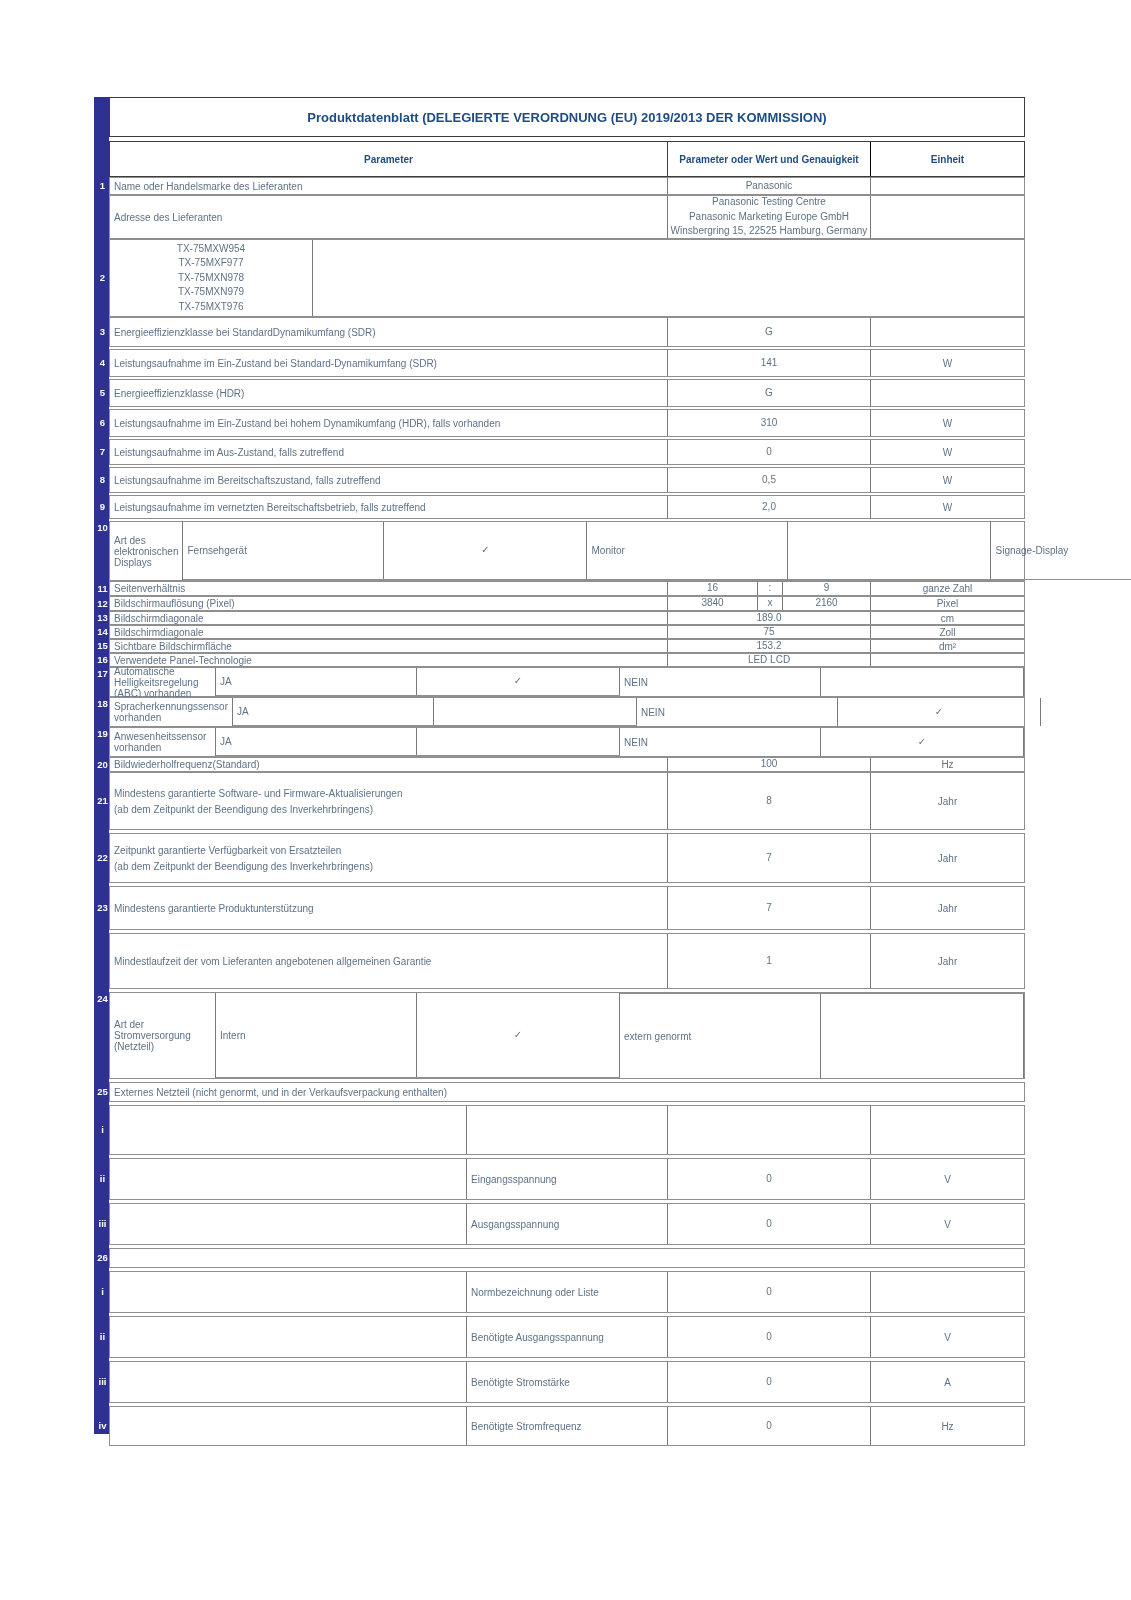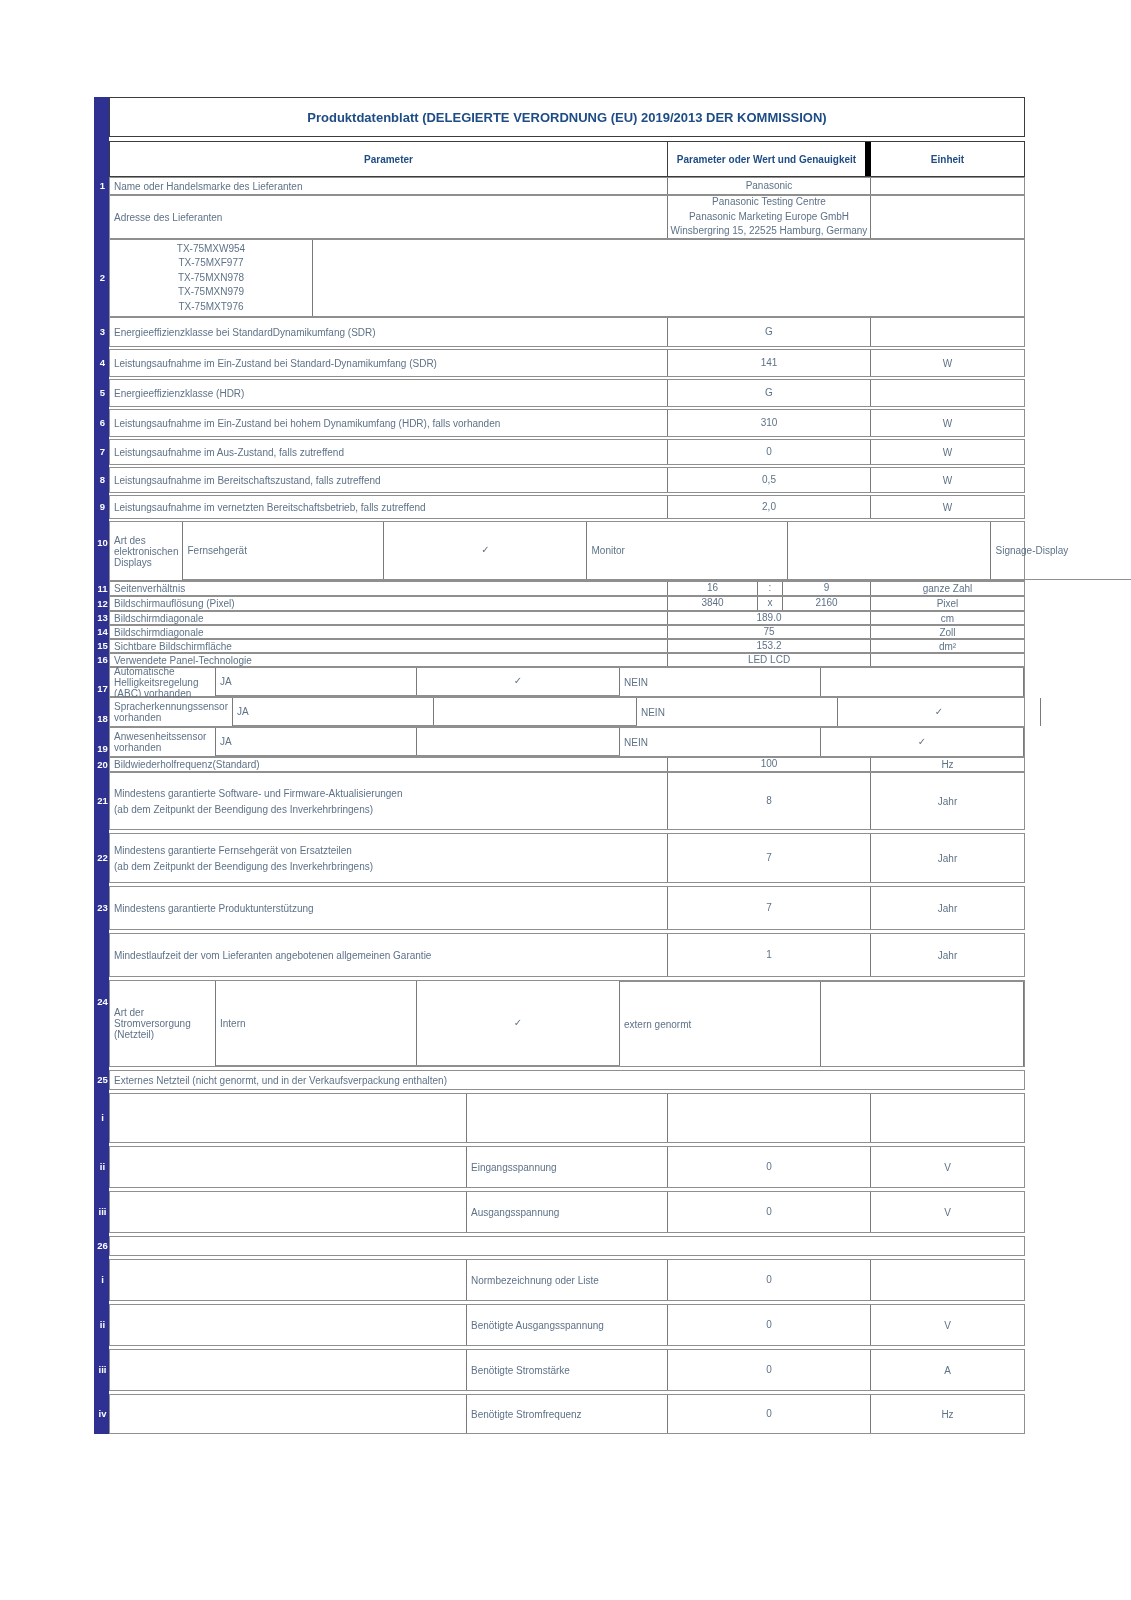--- a/index.html
+++ b/index.html
@@ -20,37 +20,37 @@
     height:40px; border:1px solid #3c3c3c; margin-bottom:4px;
     display:flex; align-items:center; justify-content:center;
     font-weight:bold; font-size:13px; color:#1e4c85;
   }
   .headrow {
     height:36px; border:1px solid #3c3c3c; display:flex;
     font-weight:bold; font-size:10px; color:#1e4c85;
   }
   .headrow > div { display:flex; align-items:center; justify-content:center; }
   .h-param { width:558px; border-right:1px solid #3c3c3c; }
-  .h-value { width:203px; border-right:6px solid #000000; }
+  .h-value { width:203px; border-right:1px solid #000000; }
   .h-unit  { flex:1; }
 
   .row {
     position:relative; display:flex; align-items:stretch;
     border:1px solid #8f8f8f; font-size:10px; color:#5e7287;
     background:#fff;
   }
   .gap2 { margin-bottom:2px; }
   .gap3 { margin-bottom:3px; }
 
   .num {
     position:absolute; left:-15px; top:50%; transform:translateY(-50%);
     width:15px; text-align:center; color:#ffffff; font-weight:bold;
     font-size:9.5px; line-height:1;
   }
-  .num-top { top:16px; transform:none; }
+  .num-top { top:1px; transform:none; }
 
   .c-label { width:558px; border-right:1px solid #7a7a7a; display:flex; flex-direction:column; justify-content:center; padding:1px 4px; }
   .c-value { width:203px; border-right:1px solid #7a7a7a; display:flex; flex-direction:column; align-items:center; justify-content:center; text-align:right; line-height:1.45; }
   .c-unit  { flex:1; display:flex; align-items:center; justify-content:center; text-align:center; }
   .c-full  { flex:1; display:flex; align-items:center; padding:1px 4px; }
 
   .c-group { width:357px; border-right:1px solid #7a7a7a; display:flex; align-items:center; padding:1px 4px; }
   .c-left  { width:357px; border-right:1px solid #7a7a7a; }
   .c-sub   { width:201px; border-right:1px solid #7a7a7a; display:flex; align-items:center; padding:1px 4px; }
 
@@ -291,33 +291,33 @@
       <div class="c-label">
         <div>Mindestens garantierte Software- und Firmware-Aktualisierungen</div>
         <div class="line2">(ab dem Zeitpunkt der Beendigung des Inverkehrbringens)</div>
       </div>
       <div class="c-value">8</div>
       <div class="c-unit">Jahr</div>
     </div>
     <div class="row gap3" style="height:50px">
       <span class="num">22</span>
       <div class="c-label">
-        <div>Mindestens garantierte Fernsehgerät von Ersatzteilen</div>
+        <div>Zeitpunkt garantierte Verfügbarkeit von Ersatzteilen</div>
         <div class="line2">(ab dem Zeitpunkt der Beendigung des Inverkehrbringens)</div>
       </div>
       <div class="c-value">7</div>
       <div class="c-unit">Jahr</div>
     </div>
     <div class="row gap3" style="height:44px">
       <span class="num">23</span>
       <div class="c-label">Mindestens garantierte Produktunterstützung</div>
       <div class="c-value">7</div>
       <div class="c-unit">Jahr</div>
     </div>
-    <div class="row gap3" style="height:44px">
+    <div class="row gap3" style="height:56px">
       <div class="c-label">Mindestlaufzeit der vom Lieferanten angebotenen allgemeinen Garantie</div>
       <div class="c-value">1</div>
       <div class="c-unit">Jahr</div>
     </div>
 
     <div class="row gap3" style="height:87px">
       <span class="num num-top">24</span>
       <div class="c-group">Art der Stromversorgung (Netzteil)</div>
       <div class="sub-stack gapped">
         <div class="subrow">

